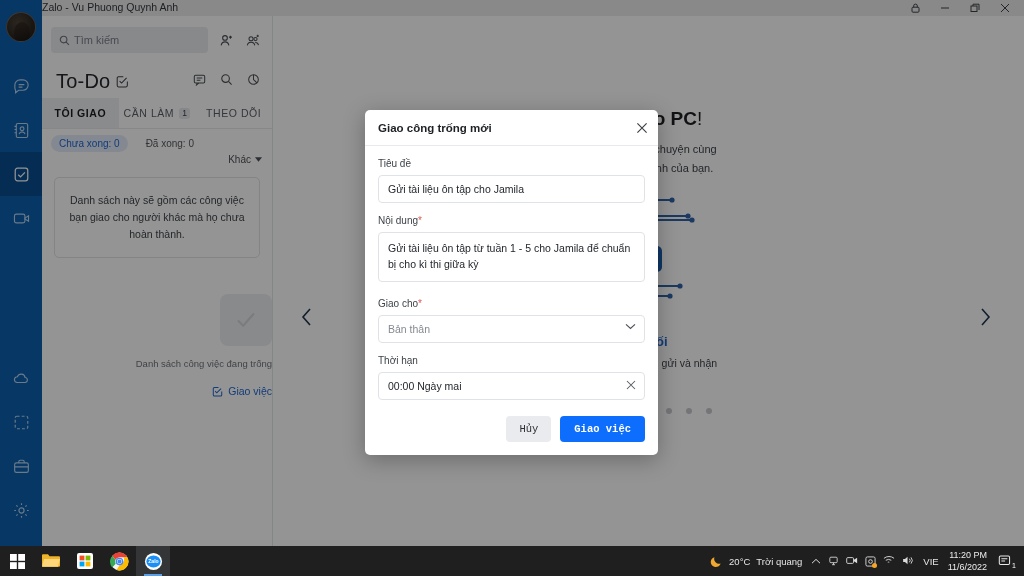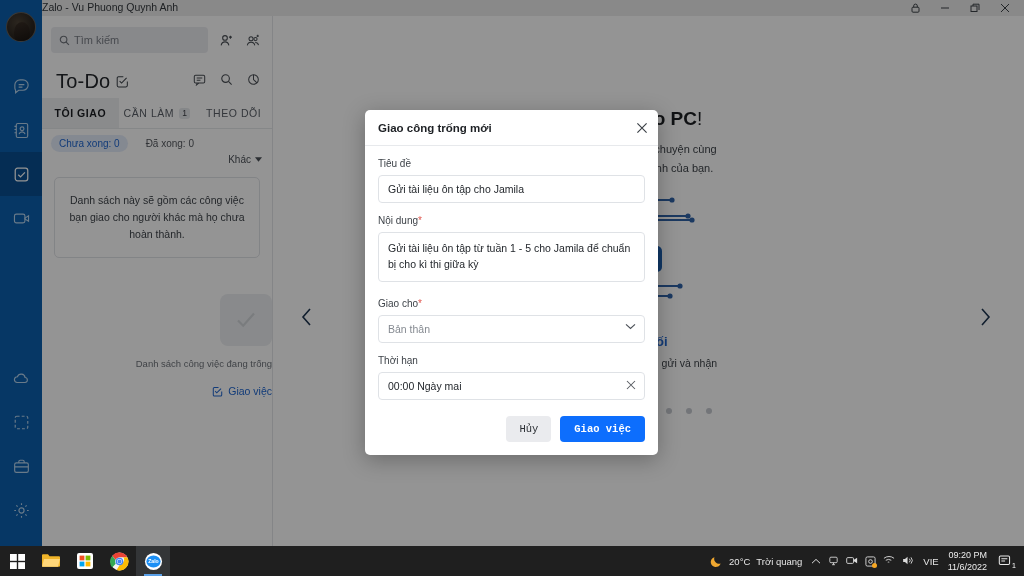--- a/index.html
+++ b/index.html
@@ -660,21 +660,21 @@
         </span>
         <span>
           <svg width="12" height="11" viewBox="0 0 13 12" fill="none" stroke="currentColor" stroke-width="1">
             <path d="M1.2 4.4h2L6 2v8L3.2 7.6h-2z" fill="currentColor" stroke="none"></path>
             <path d="M8 4a3 3 0 010 4M9.8 2.6a5.2 5.2 0 010 6.8"></path>
           </svg>
         </span>
       </div>
       <span>VIE</span>
       <div class="clock">
-        <div>09:20 PM</div>
+        <div>11:20 PM</div>
         <div>11/6/2022</div>
       </div>
       <div class="notif">
         <svg width="14" height="14" viewBox="0 0 15 15" fill="none" stroke="#e9e9e9" stroke-width="1.1">
           <rect x="1.4" y="2.2" width="11" height="9" rx="1.3"></rect>
             <path d="M3.6 5h6.4M3.6 7.4h4"></path>
         </svg>
         <span class="cnt">1</span>
       </div>
     </div>

